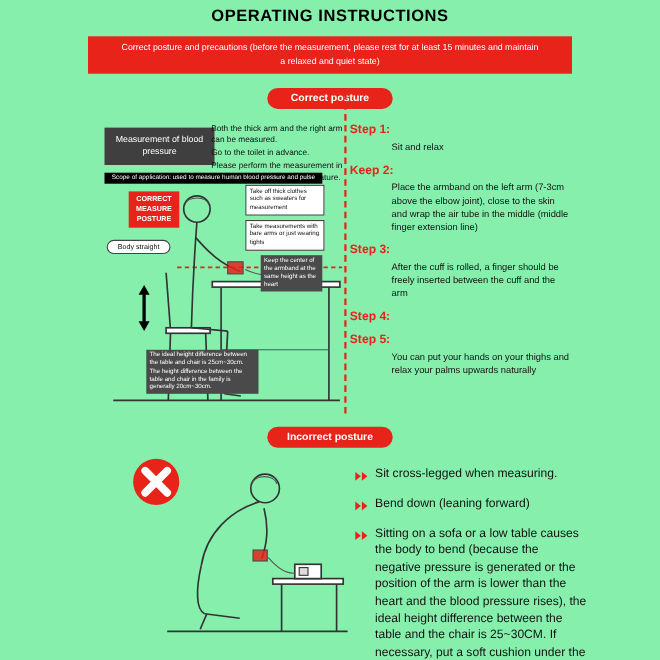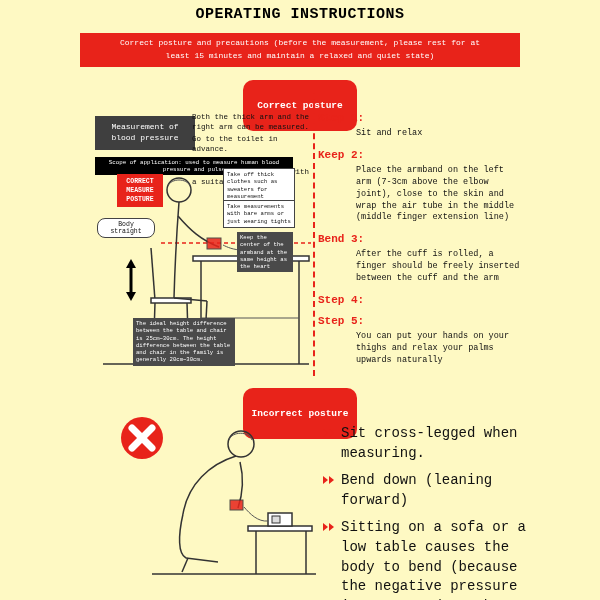--- a/index.html
+++ b/index.html
@@ -1,25 +1,25 @@
 <!DOCTYPE html>
 <html><head>
 <meta charset="utf-8">
 <style>
   html,body{margin:0;padding:0;background:#fff;}
-  .page{position:relative;width:600px;height:600px;background:#fef9c3;overflow:hidden;
-        font-family:Liberation Mono, monospace;color:#111;}
+  .page{position:relative;width:600px;height:600px;background:#86efac;overflow:hidden;
+        font-family:Liberation Sans, sans-serif;color:#111;}
   .title{position:absolute;top:6px;left:0;width:600px;text-align:center;
          font-size:15px;font-weight:bold;letter-spacing:.5px;color:#000;}
   .banner{position:absolute;left:80px;top:33px;width:440px;box-sizing:border-box;
           background:#e8231a;color:#fff;font-size:8px;line-height:1.6;
           text-align:center;padding:4px 28px;}
   .pill{position:absolute;left:243px;width:114px;box-sizing:border-box;background:#e8231a;
         color:#fff;font-weight:bold;font-size:9.5px;text-align:center;
-        border-radius:10px;padding:20px 0;}
+        border-radius:10px;padding:4px 0;}
   .pill.correct{top:80px;}
   .pill.incorrect{top:388px;}
   .divider{position:absolute;left:313px;top:84px;height:292px;width:0;
            border-left:2px dashed #e8231a;}
   .meas-label{position:absolute;left:95px;top:116px;width:100px;box-sizing:border-box;
               background:#3f3f3f;color:#fff;font-size:8px;line-height:1.35;
               text-align:center;padding:6px 3px;}
   .intro{position:absolute;left:192px;top:112px;width:120px;font-size:7.5px;line-height:1.35;}
   .intro div{margin-bottom:2px;}
   .scope{position:absolute;left:95px;top:157px;width:198px;box-sizing:border-box;
@@ -40,21 +40,21 @@
   .co-dark.ideal{width:102px;left:38px;top:150px;}
   .steps{position:absolute;left:318px;top:112px;width:202px;}
   .step{margin-bottom:9px;}
   .step-label{color:#e8231a;font-weight:bold;font-size:11px;margin-bottom:4px;}
   .step-text{font-size:8.5px;line-height:1.4;margin-left:38px;color:#111;}
   .x-icon{position:absolute;left:118px;top:414px;}
   .illus2{position:absolute;left:148px;top:412px;width:172px;height:174px;}
   .bullets{position:absolute;left:322px;top:424px;width:212px;}
   .bullet{display:flex;gap:6px;margin-bottom:8px;}
   .bullet .arr{flex:0 0 auto;margin-top:1px;}
-  .bullet-text{font-size:14px;line-height:1.4;color:#111;}
+  .bullet-text{font-size:11px;line-height:1.4;color:#111;}
   .ln{stroke:#333;stroke-width:1.5;fill:none;}
   .lnthin{stroke:#555;stroke-width:1;fill:none;}
 </style>
 </head>
 <body>
 
 <div class="page">
 
   <div class="title">OPERATING INSTRUCTIONS</div>
 
@@ -121,21 +121,21 @@
   <div class="steps">
     <div class="step">
       <div class="step-label">Step 1:</div>
       <div class="step-text">Sit and relax</div>
     </div>
     <div class="step">
       <div class="step-label">Keep 2:</div>
       <div class="step-text">Place the armband on the left arm (7-3cm above the elbow joint), close to the skin and wrap the air tube in the middle (middle finger extension line)</div>
     </div>
     <div class="step">
-      <div class="step-label">Bend 3:</div>
+      <div class="step-label">Step 3:</div>
       <div class="step-text">After the cuff is rolled, a finger should be freely inserted between the cuff and the arm</div>
     </div>
     <div class="step">
       <div class="step-label">Step 4:</div>
     </div>
     <div class="step">
       <div class="step-label">Step 5:</div>
       <div class="step-text">You can put your hands on your thighs and relax your palms upwards naturally</div>
     </div>
   </div>

